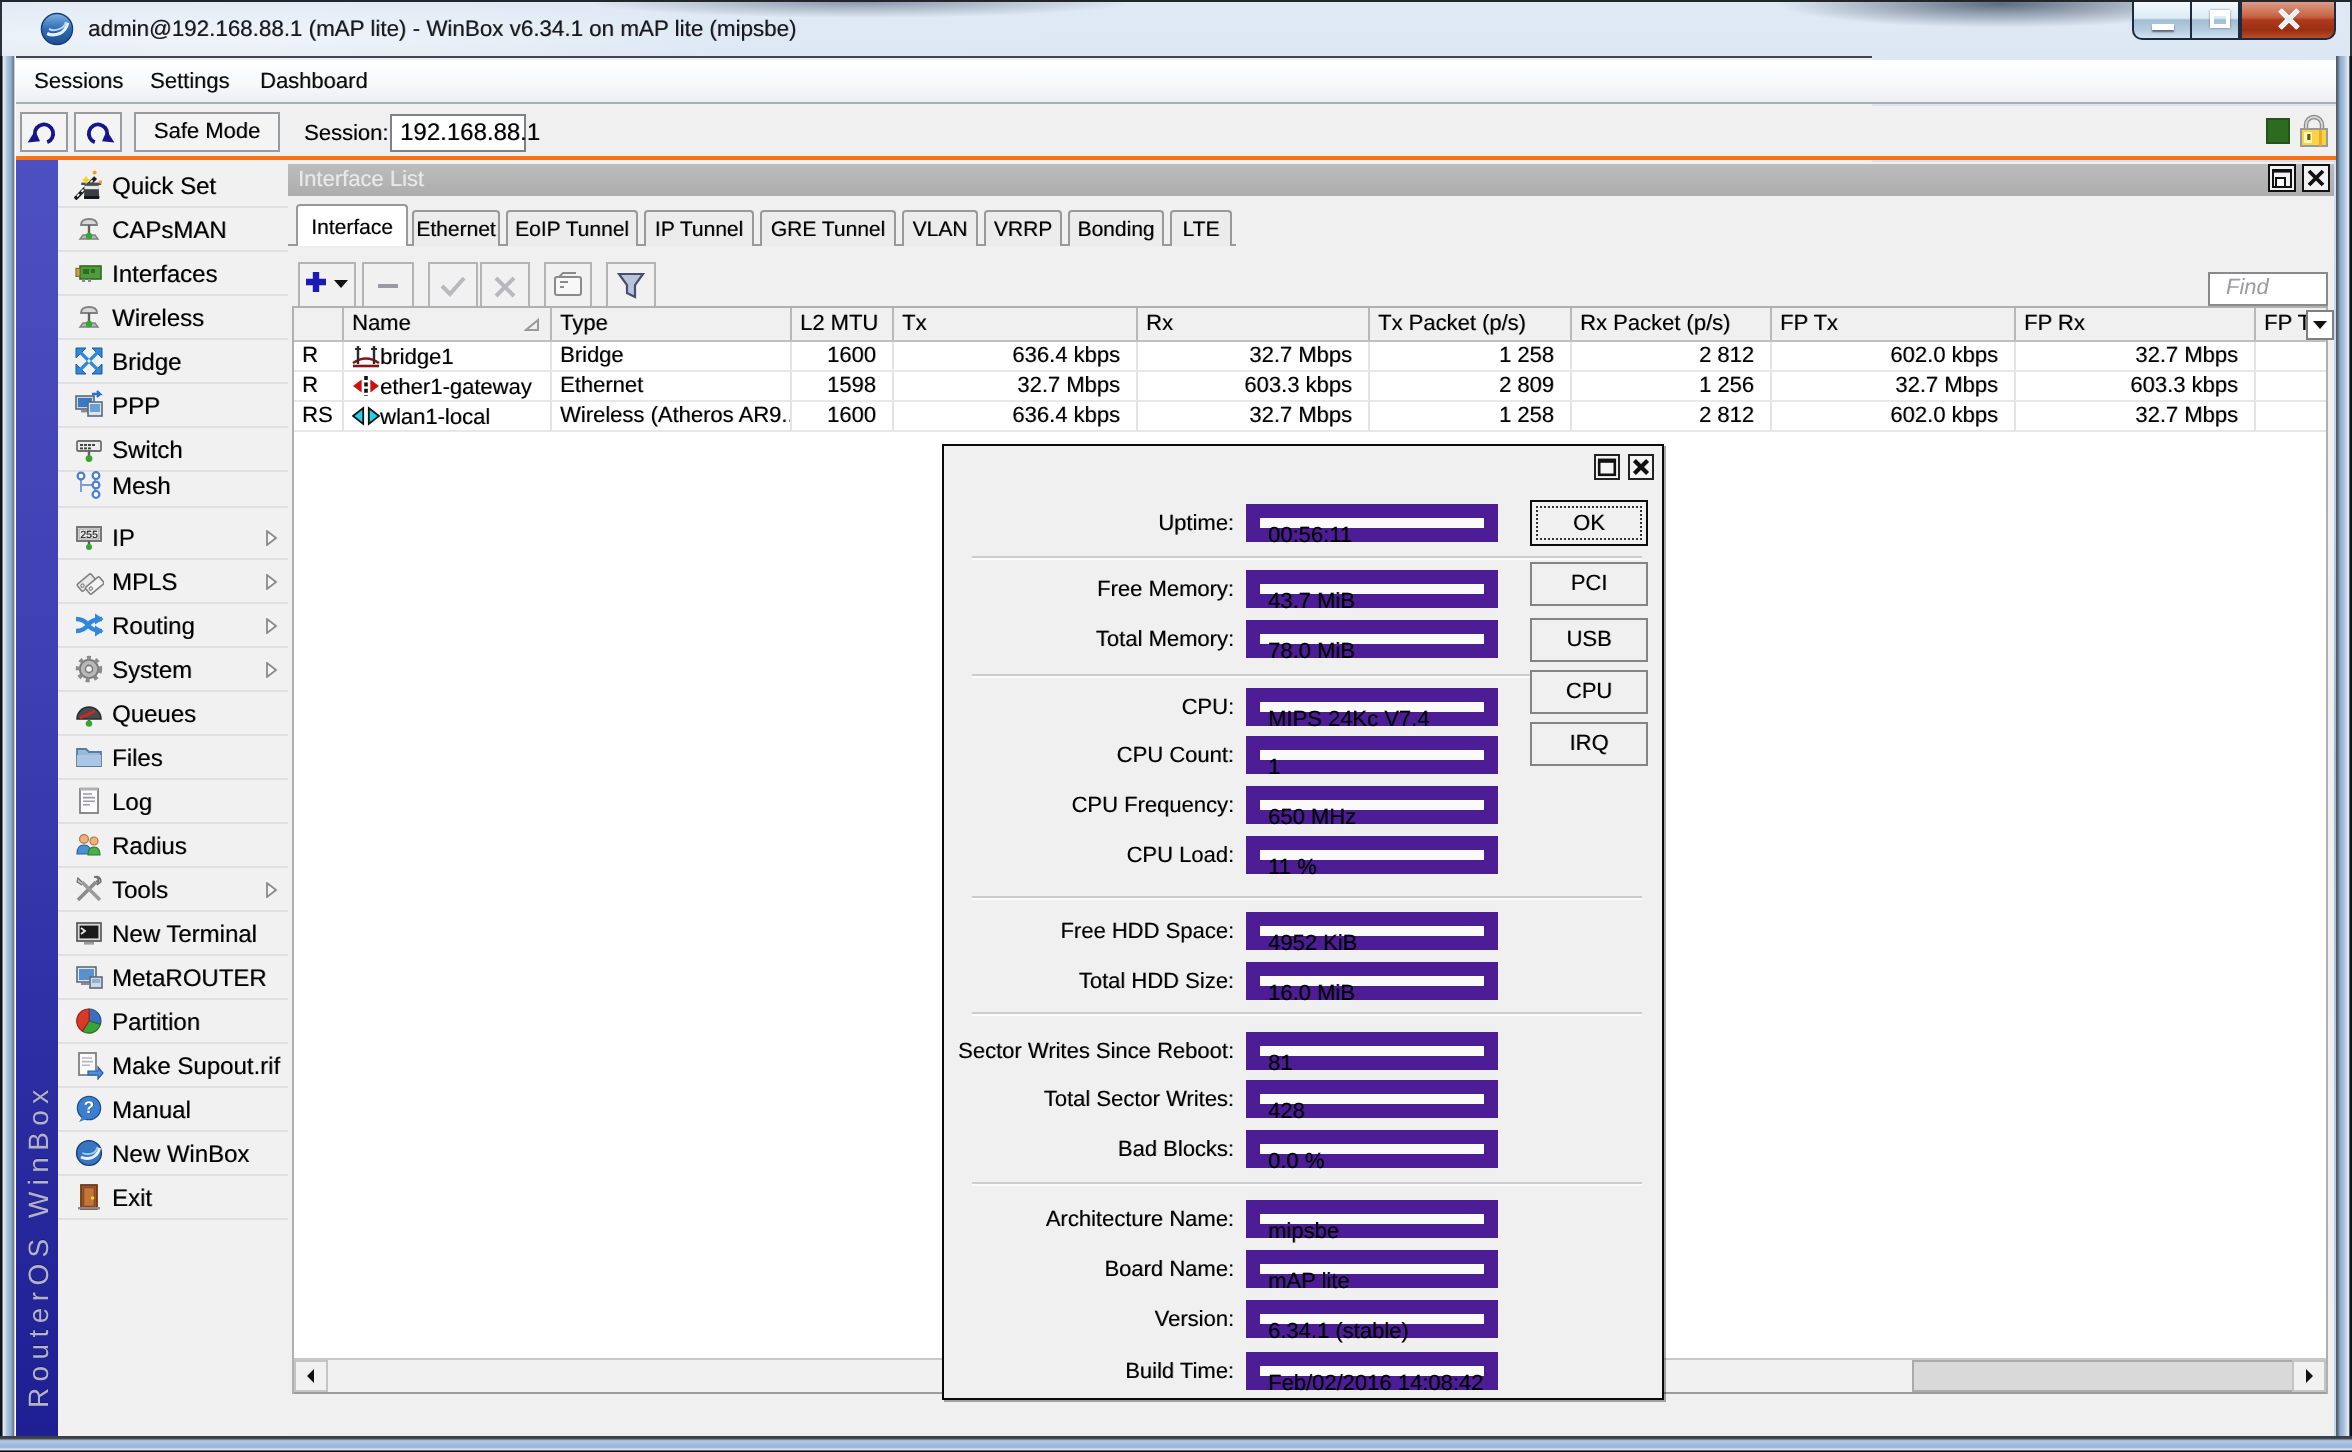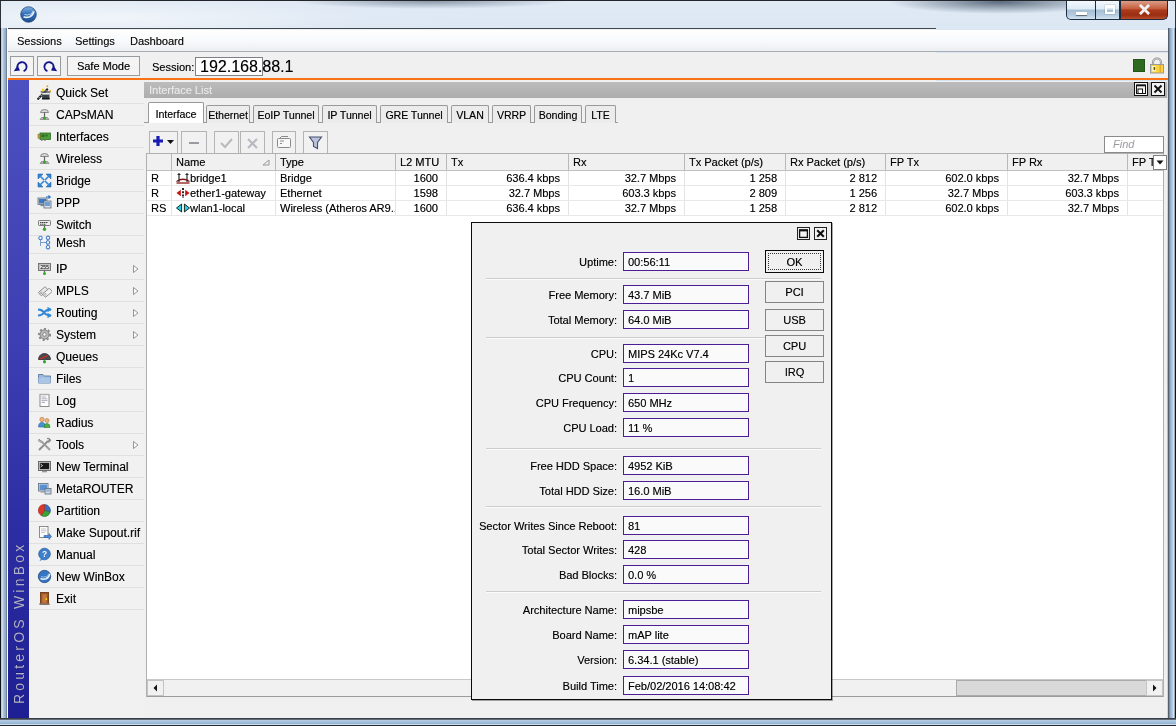--- a/index.html
+++ b/index.html
@@ -44,21 +44,21 @@
 
 
 #client { position:absolute; left:8px; top:28px; width:928px; height:690px; background:#f0f0f0; border-top:1px solid #40474f;padding-left:32px; }
 #menubar { position:absolute; left:0; top:1px; width:1160px; height:22px;
   background:linear-gradient(180deg,#ffffff 0%,#f7f8fa 60%,#eceef1 100%); border-bottom:1px solid #a9aeb4; }
 .menuitem { position:absolute; top:5px; font-size:11px; color:#0a0a0a; }
 #toolbar { position:absolute; left:0; top:24px; width:1160px; height:27px; background:#f0f0f0; border-bottom:2px solid #f97316; }
 .tbtn { position:absolute; top:3px; height:20px; background:#f4f4f4; border:1px solid #979ca1; }
 #safemode { left:59px; width:73px; text-align:center; line-height:18px; font-size:11px; }
 #session-label { position:absolute; left:144px; top:8px; font-size:11px; }
-#session-input { position:absolute; left:187px; top:4px; width:68px; height:19px; background:#fff; border:1px solid #7e8287; font-size:16px; line-height:17px; padding-left:4px; }
+#session-input { position:absolute; left:187px; top:4px; width:68px; height:19px; background:#fff; border:1px solid #7e8287; font-size:12px; line-height:17px; padding-left:4px; }
 #greensq { position:absolute; left:1125px; top:6px; width:12px; height:13px; background:#2e6b20; border:1px solid #24541a; }
 
 
 #sidestrip { position:absolute; left:0; top:51px; width:21px; height:639px;
   background:linear-gradient(180deg,#4d50c0 0%,#3d3fb2 40%,#2a2ba0 75%,#1e1f93 100%); }
 #sidestrip-label { position:absolute; left:-69px; top:536px; width:160px; transform:rotate(-90deg); transform-origin:center;
   color:#b2b2ca; font-size:14px; letter-spacing:3.2px; white-space:nowrap; }
 #sidebar { position:absolute; left:21px; top:51px; width:115px; height:639px; background:#f1f1f1; }
 .sitem { position:absolute; left:0; width:115px; height:22px; border-bottom:1px solid #e0e0e0; }
 .sitem .ic { position:absolute; left:8px; top:3px; width:15px; height:15px; }
@@ -89,21 +89,21 @@
 .sbtn { position:absolute; top:0; width:17px; height:16px; background:#f1f1f1; border:1px solid #c4c4c4; }
 #hsb-thumb { position:absolute; left:809px; top:0; width:191px; height:16px; background:#d9d9d9; border:1px solid #aaa; }
 #ilstatus { position:absolute; left:0; top:617px; width:1023px; height:20px; font-size:11px; padding:3px 0 0 6px; }
 
 
 #dlg { position:absolute; left:471px; top:222px; width:361px; height:478px; background:#f0f0f0;
   border:1px solid #0a0a0a; box-shadow:1px 1px 0 rgba(40,40,40,0.4); }
 #dlgtitle { position:absolute; left:1px; top:1px; width:357px; height:16px; background:#4a4bc8; color:#fff; font-size:11px; padding:2px 0 0 6px; }
 .dbtn { position:absolute; top:4px; width:13px; height:13px; background:#f4f4f4; border:1px solid #222; }
 .dlabel { position:absolute; left:0; width:145px; font-size:11px; text-align:right; white-space:nowrap; }
-.dfield { position:absolute; left:151px; width:126px; height:19px; background:#fafafa; border:1px solid #4c1d95; font-size:11px; padding:3px 0 0 4px; white-space:nowrap; }
+.dfield { position:absolute; left:151px; width:126px; height:19px; background:#fafafa; border:7px solid #4c1d95; font-size:11px; padding:3px 0 0 4px; white-space:nowrap; }
 .dsep { position:absolute; left:14px; width:335px; height:2px; border-top:1px solid #cdcdcd; border-bottom:1px solid #fbfbfb; }
 .dbutton { position:absolute; left:293px; width:59px; height:22px; background:#f0f0f0; border:1px solid #848484;
   font-size:11px; text-align:center; padding-top:4px; }
 #okbtn { border:1px solid #0a0a0a; height:23px; }
 #okbtn .foc { position:absolute; inset:2px; border:1px dotted #333; padding-top:2px; }
 </style>
 </head>
 <body>
 <div id="frame">
   <div id="frame-top-line"></div>
@@ -113,20 +113,21 @@
           <linearGradient id="wbg" x1="0" y1="0" x2="0" y2="1">
         <stop offset="0" stop-color="#7fb2e4"></stop>
             <stop offset="0.5" stop-color="#2f6cb4"></stop>
             <stop offset="1" stop-color="#1c4e92"></stop>
           </linearGradient>
         </defs>
       <circle cx="9.5" cy="9.5" r="8.7" fill="url(#wbg)" stroke="#1a3d6e" stroke-width="0.8"></circle>
       <path d="M4 12 Q7 13.5 11 12 Q14.5 10.5 15.5 6" fill="none" stroke="#e8f2fb" stroke-width="1.8"></path>
       <path d="M5 9.5 Q8 11 12 9 Q14 7.8 14.5 5.5" fill="none" stroke="#bcd6ee" stroke-width="1.1"></path>
     </svg>
+    <div id="title-text">admin@192.168.88.1 (mAP lite) - WinBox v6.34.1 on mAP lite (mipsbe)</div>
     <div class="capbtn" id="btn-min">
         <div class="glyph-min"></div>
       </div>
     <div class="capbtn" id="btn-max">
         <div class="glyph-max"></div>
       </div>
     <div class="capbtn" id="btn-close">
       <svg class="glyph-x" viewBox="0 0 13 13">
           <path d="M2 2 L11 11 M11 2 L2 11" stroke="#fff" stroke-width="2.6"></path>
           <path d="M2 2 L11 11 M11 2 L2 11" stroke="#e9eef3" stroke-width="1.4"></path>
@@ -572,21 +573,21 @@
     <div class="dbtn" style="left:342px"><svg width="11" height="11" viewBox="0 0 11 11">
           <path d="M2.2 2.2 L8.8 8.8 M8.8 2.2 L2.2 8.8" stroke="#111" stroke-width="2.1"></path>
         </svg></div>
 
     <div class="dlabel" style="top:33px">Uptime:</div>
       <div class="dfield" style="top:29px">00:56:11</div>
     <div class="dsep" style="top:55px"></div>
     <div class="dlabel" style="top:66px">Free Memory:</div>
       <div class="dfield" style="top:62px">43.7 MiB</div>
     <div class="dlabel" style="top:91px">Total Memory:</div>
-      <div class="dfield" style="top:87px">64.0 MiB</div>
+      <div class="dfield" style="top:87px">78.0 MiB</div>
     <div class="dsep" style="top:114px"></div>
     <div class="dlabel" style="top:125px">CPU:</div>
       <div class="dfield" style="top:121px">MIPS 24Kc V7.4</div>
     <div class="dlabel" style="top:149px">CPU Count:</div>
       <div class="dfield" style="top:145px">1</div>
     <div class="dlabel" style="top:174px">CPU Frequency:</div>
       <div class="dfield" style="top:170px">650 MHz</div>
     <div class="dlabel" style="top:199px">CPU Load:</div>
       <div class="dfield" style="top:195px">11 %</div>
     <div class="dsep" style="top:225px"></div>

